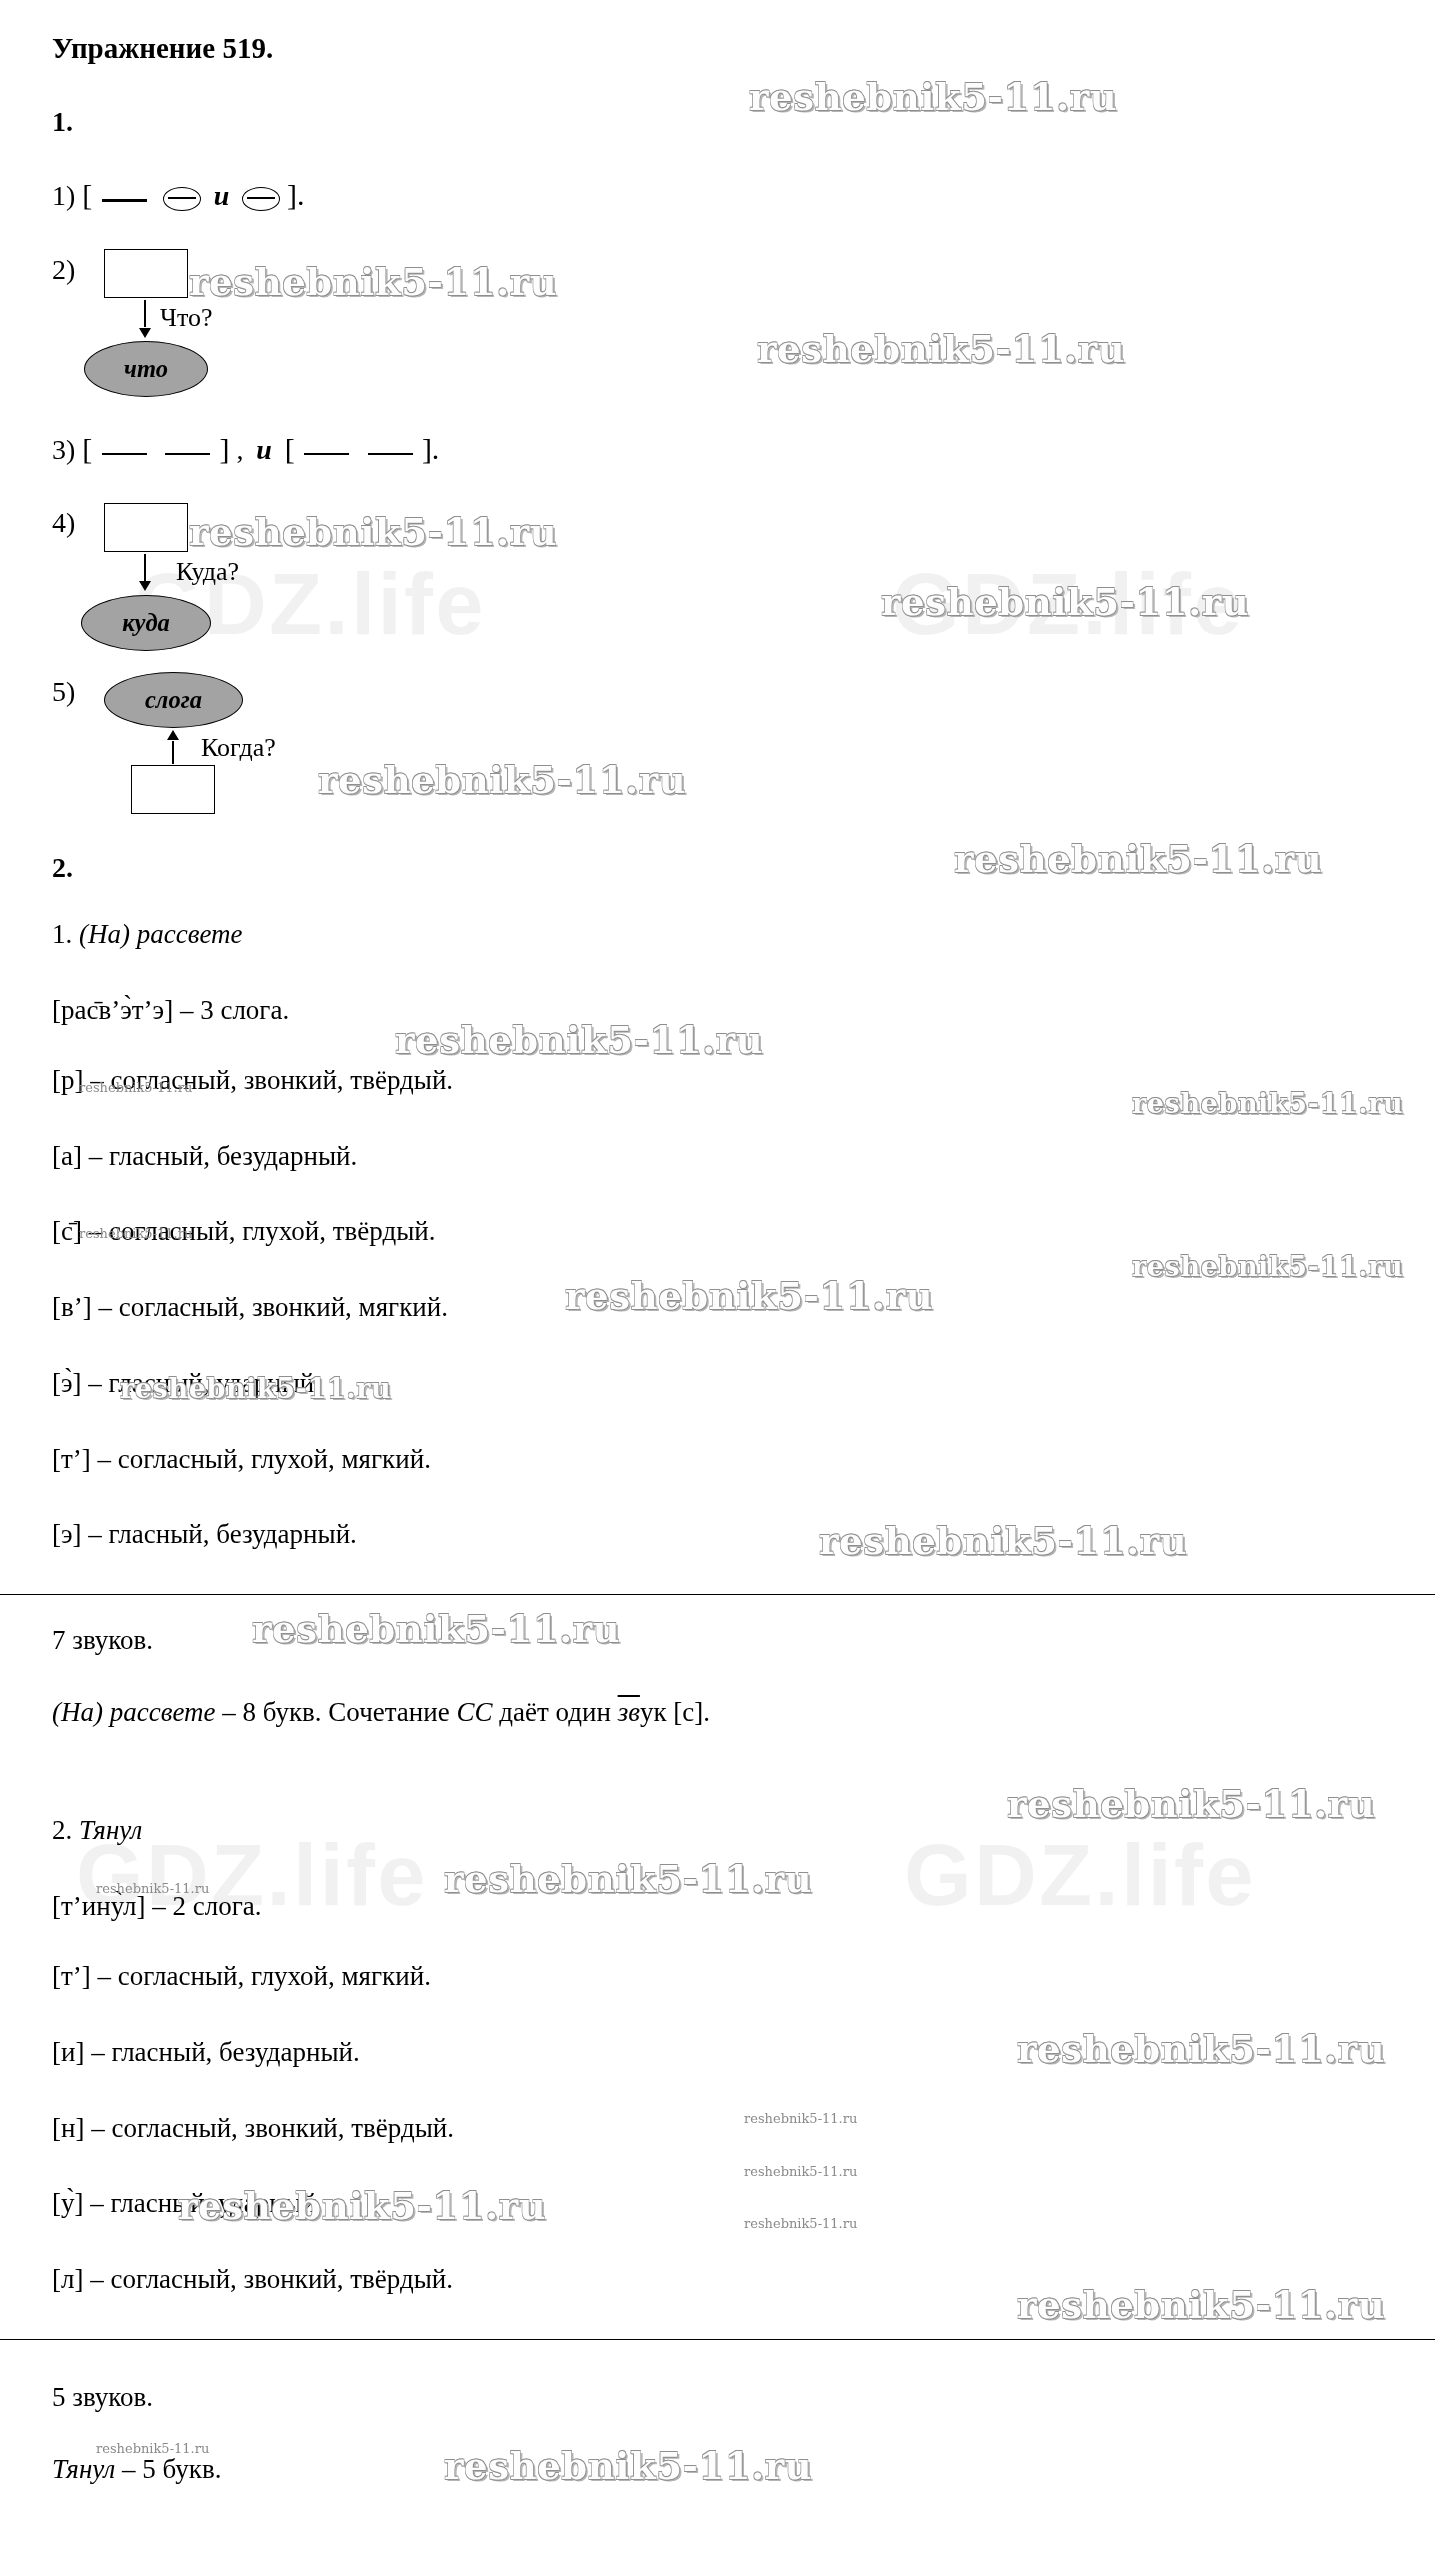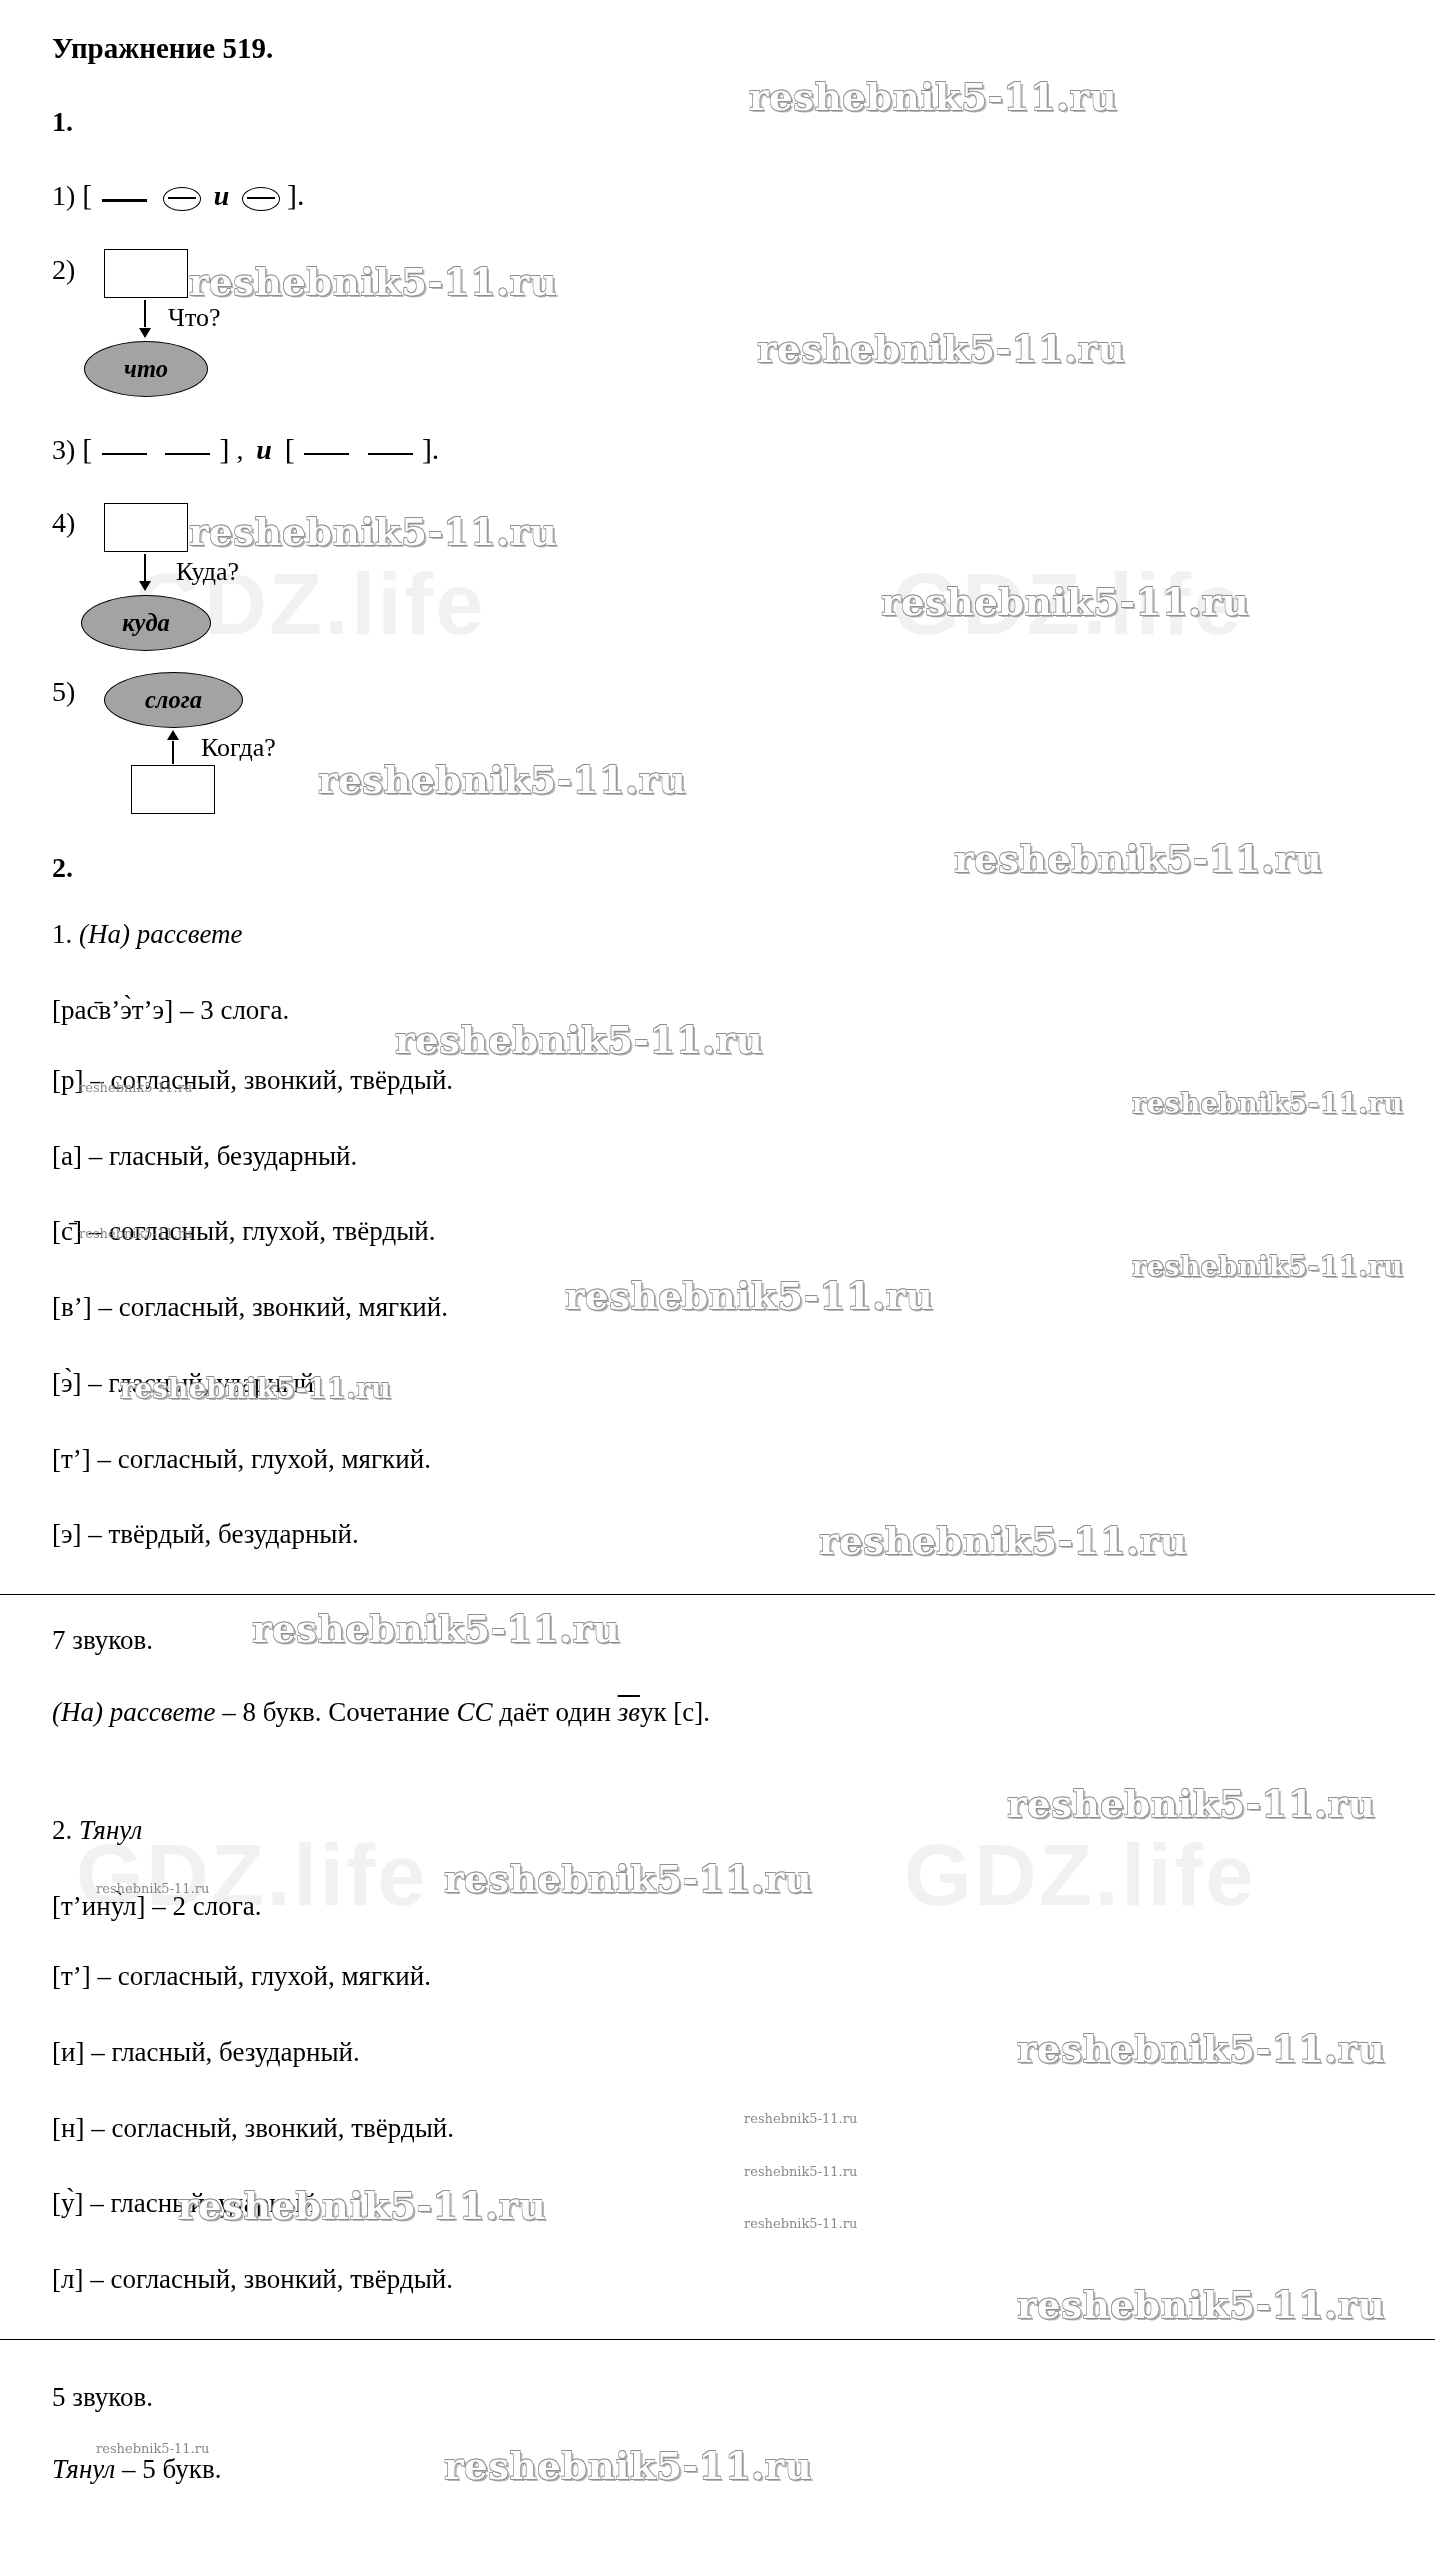--- a/index.html
+++ b/index.html
@@ -105,21 +105,21 @@
 
     <div class="scheme-row">
       <span>1)</span>
       <span class="bracket">[</span><span class="hline"></span><span class="oval"><span class="chord"></span></span><span class="conj">и</span><span class="oval"><span class="chord"></span></span><span class="bracket">].</span>
     </div>
 
     <div class="scheme-block sb2">
       <span class="sb-num">2)</span>
       <div class="rect" style="left:52px;top:0"></div>
       <div class="varrow down" style="left:92px;top:51px;height:27px"></div>
-      <span class="question" style="left:116px;top:54px">Что?</span>
+      <span class="question" style="left:108px;top:54px">Что?</span>
       <div class="oval-word" style="left:32px;top:92px;width:122px;height:54px">
           <span>что</span>
         </div>
     </div>
 
     <div class="scheme-row">
       <span>3)</span>
       <span class="bracket">[</span><span class="hline"></span><span class="hline"></span><span class="bracket">]</span>
       <span>,</span>
       <span class="conj">и</span>
@@ -152,21 +152,21 @@
 
     <p class="transcription">[рас̄в’э̀т’э] – 3 слога.</p>
 
     <div>
         <p class="sound-line">[р] – согласный, звонкий, твёрдый.</p>
         <p class="sound-line">[а] – гласный, безударный.</p>
         <p class="sound-line">[с̄] – согласный, глухой, твёрдый.</p>
         <p class="sound-line">[в’] – согласный, звонкий, мягкий.</p>
         <p class="sound-line">[э̀] – гласный, ударный.</p>
         <p class="sound-line">[т’] – согласный, глухой, мягкий.</p>
-        <p class="sound-line">[э] – твёрдый, безударный.</p>
+        <p class="sound-line">[э] – гласный, безударный.</p>
       </div>
 
     <hr class="rule">
 
     <p class="total-line">7 звуков.</p>
 
     <p class="summary"><span class="italic">(На) рассвете</span><span> – 8 букв. Сочетание </span><span class="italic">СС</span><span> даёт один </span><span class="ov">зв</span><span>ук [с].</span></p>
 
     <p class="word-heading"><span>2.</span> <span class="italic">Тянул</span></p>
 

